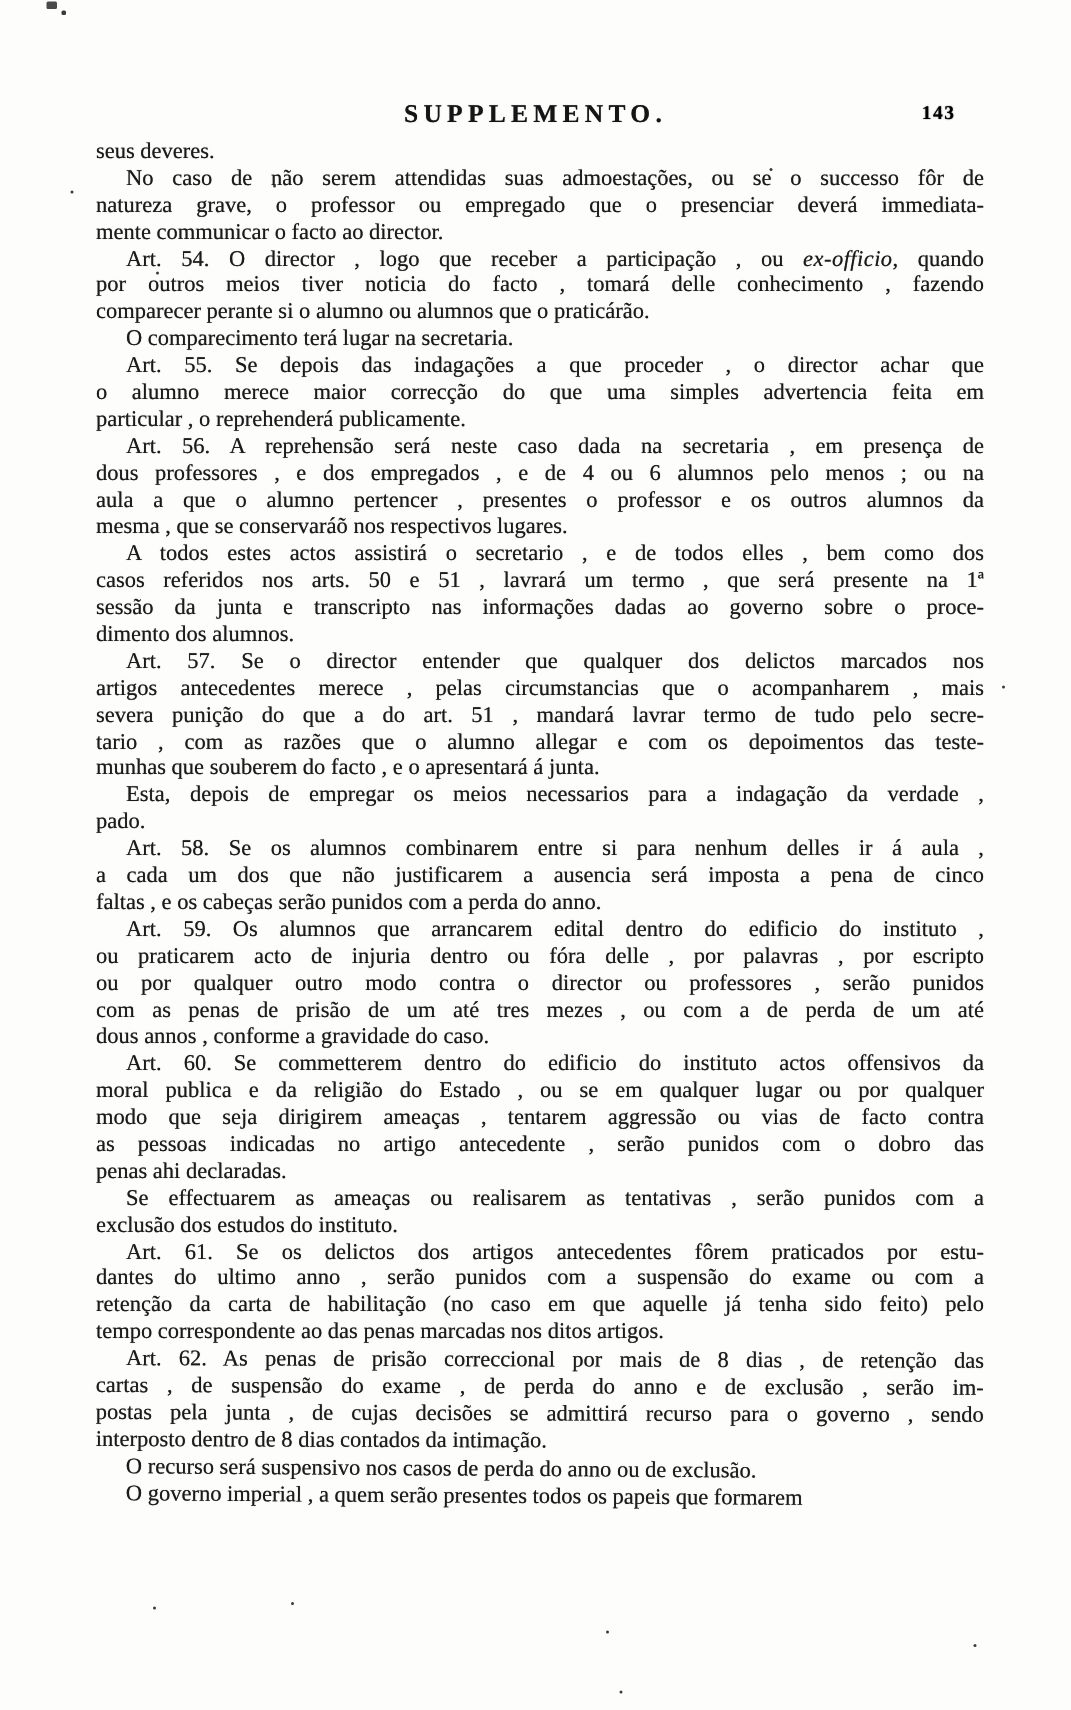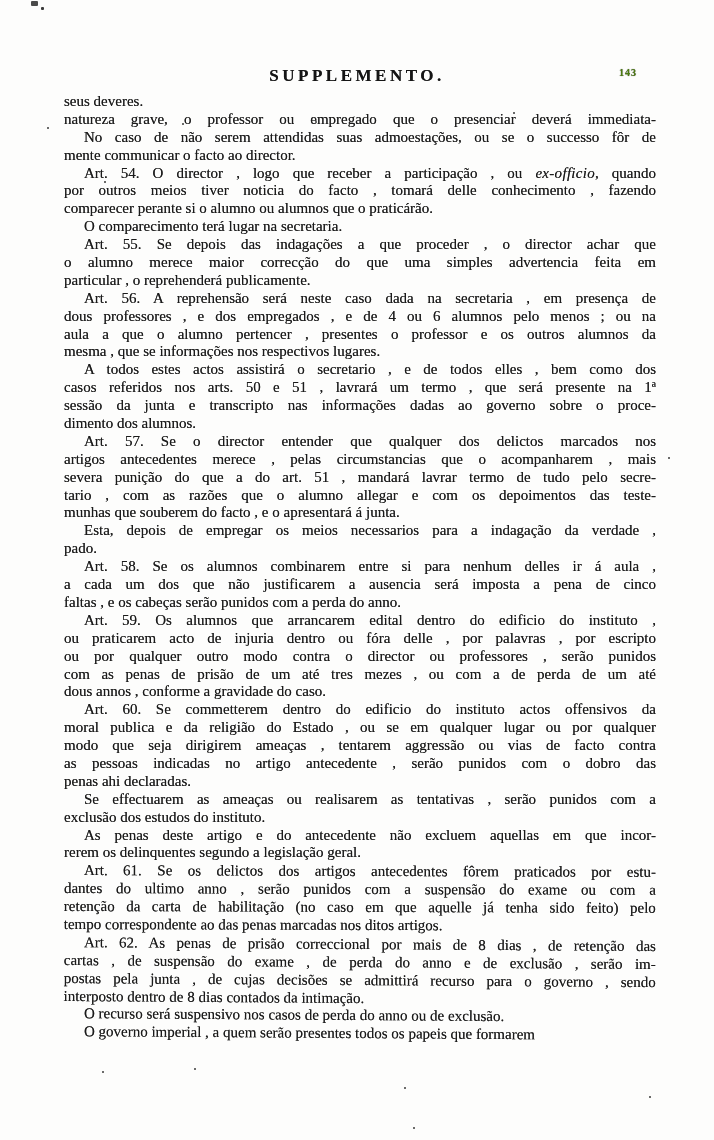--- a/index.html
+++ b/index.html
@@ -28,23 +28,23 @@
     font-weight: bold;
     font-size: 17px;
     letter-spacing: 3.5px;
     color: #151515;
   }
   .page-number {
     position: absolute;
     top: 1px;
     right: 77px;
     font-weight: bold;
-    font-size: 10px;
+    font-size: 13px;
     letter-spacing: 1px;
-    color: #4d7c0f;
+    color: #000000;
     text-shadow: 0 0 0.8px rgba(30,30,30,0.9);
   }
 
   
   .text-block {
     position: absolute;
     top: 93px;
     left: 64px;
     width: 592px;
   }
@@ -94,42 +94,42 @@
   <div class="running-header">
     <span class="header-title">SUPPLEMENTO.</span>
     <span class="page-number">143</span>
   </div>
 
   <div class="text-block">
       <div class="para">
         <div class="line last">seus deveres.</div>
       </div>
       <div class="para">
+        <div class="line indent">No caso de não serem attendidas suas admoestações, ou se o successo fôr de</div>
         <div class="line">natureza grave, o  professor ou empregado que o presenciar deverá immediata-</div>
-        <div class="line indent">No caso de não serem attendidas suas admoestações, ou se o successo fôr de</div>
         <div class="line last">mente  communicar o facto ao director.</div>
       </div>
       <div class="para">
         <div class="line indent">Art.  54.  O director , logo que receber  a  participação , ou <em>ex-officio</em>, quando</div>
         <div class="line">por outros meios tiver noticia  do facto , tomará  delle  conhecimento ,  fazendo</div>
         <div class="line last">comparecer perante si o alumno ou  alumnos  que  o praticárão.</div>
       </div>
       <div class="para">
         <div class="line indent last">O  comparecimento terá lugar na secretaria.</div>
       </div>
       <div class="para">
         <div class="line indent">Art.  55. Se  depois  das  indagações  a  que  proceder ,  o  director  achar  que</div>
         <div class="line">o  alumno merece  maior correcção do  que  uma  simples  advertencia  feita  em</div>
         <div class="line last">particular , o reprehenderá publicamente.</div>
       </div>
       <div class="para">
         <div class="line indent">Art.  56.  A reprehensão será  neste  caso  dada  na  secretaria ,  em  presença de</div>
         <div class="line">dous professores , e dos empregados , e  de  4  ou 6 alumnos  pelo  menos ;  ou  na</div>
         <div class="line">aula a que  o alumno  pertencer ,  presentes  o  professor  e  os  outros alumnos da</div>
-        <div class="line last">mesma ,  que se  informações  nos respectivos lugares.</div>
+        <div class="line last">mesma ,  que se  conservaráõ  nos respectivos lugares.</div>
       </div>
       <div class="para">
         <div class="line indent">A todos  estes  actos  assistirá  o  secretario ,  e  de  todos elles ,  bem  como  dos</div>
         <div class="line">casos referidos  nos arts.  50 e 51 ,  lavrará  um termo  ,  que  será  presente  na  1ª</div>
         <div class="line">sessão da junta e  transcripto nas informações dadas  ao governo sobre o proce-</div>
         <div class="line last">dimento dos alumnos.</div>
       </div>
       <div class="para">
         <div class="line indent">Art.  57.  Se o  director  entender  que  qualquer  dos  delictos  marcados  nos</div>
         <div class="line">artigos antecedentes merece ,  pelas circumstancias  que  o  acompanharem , mais</div>
@@ -156,24 +156,20 @@
       <div class="para">
         <div class="line indent">Art.  60.  Se commetterem  dentro  do  edificio  do  instituto  actos  offensivos  da</div>
         <div class="line">moral  publica  e  da  religião do Estado , ou se  em  qualquer  lugar  ou  por  qualquer</div>
         <div class="line">modo  que  seja  dirigirem  ameaças ,  tentarem  aggressão  ou  vias  de  facto  contra</div>
         <div class="line">as  pessoas  indicadas  no  artigo  antecedente ,  serão  punidos  com  o  dobro  das</div>
         <div class="line last">penas  ahi  declaradas.</div>
       </div>
       <div class="para">
         <div class="line indent">Se effectuarem  as ameaças  ou  realisarem  as  tentativas ,  serão  punidos  com  a</div>
         <div class="line last">exclusão  dos  estudos  do  instituto.</div>
-      </div>
-      <div class="para">
-        <div class="line indent">As penas  deste  artigo  e  do antecedente  não  excluem  aquellas  em  que  incor-</div>
-        <div class="line last">rerem  os  delinquentes  segundo  a   legislação  geral.</div>
       </div>
       <div class="para">
         <div class="line indent">Art.  61.  Se  os  delictos  dos  artigos  antecedentes  fôrem  praticados  por  estu-</div>
         <div class="line">dantes do  ultimo  anno ,  serão  punidos  com  a  suspensão  do  exame  ou  com  a</div>
         <div class="line">retenção da  carta  de habilitação (no  caso em  que aquelle já  tenha  sido  feito)  pelo</div>
         <div class="line last">tempo correspondente  ao  das  penas  marcadas  nos  ditos  artigos.</div>
       </div>
       <div class="para">
         <div class="line indent">Art.  62.  As penas  de  prisão  correccional  por  mais  de  8  dias ,  de  retenção  das</div>
         <div class="line">cartas ,  de suspensão  do  exame ,  de  perda  do  anno  e  de  exclusão ,  serão  im-</div>

